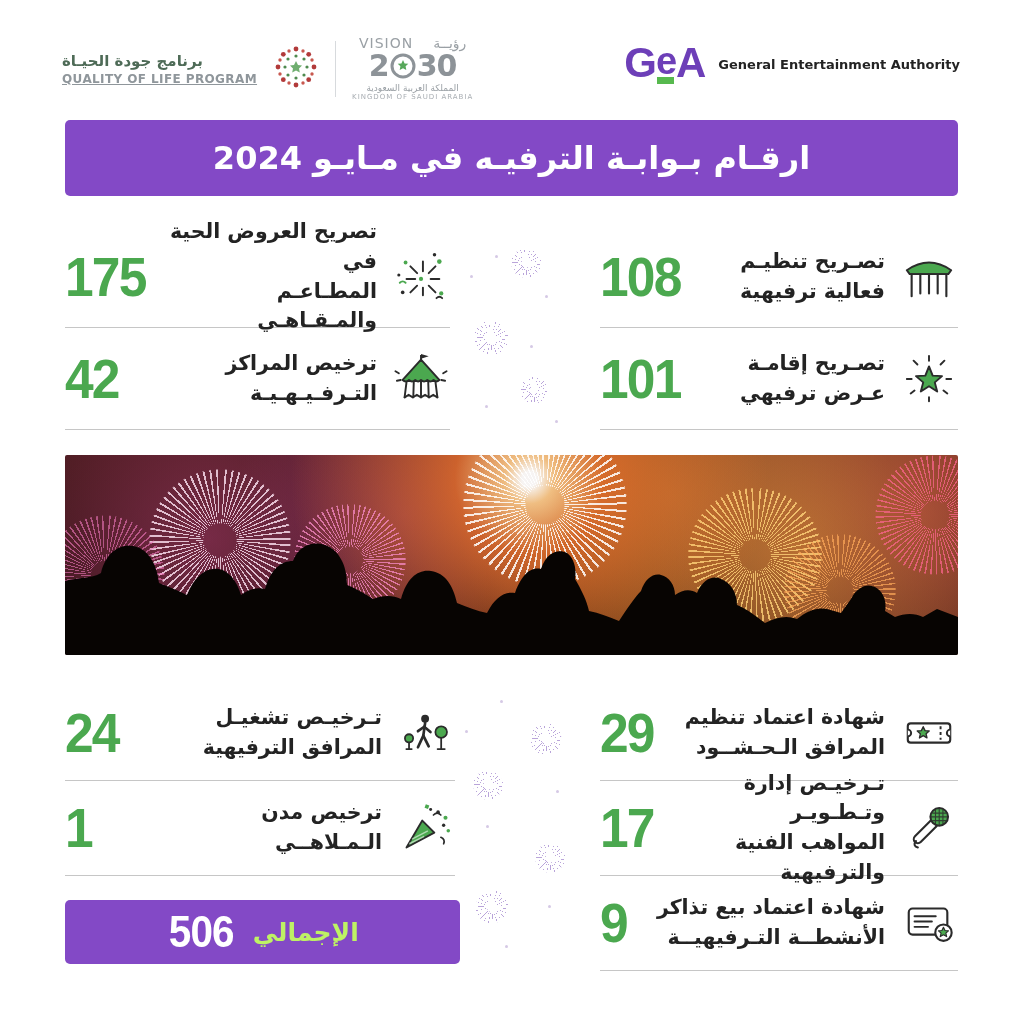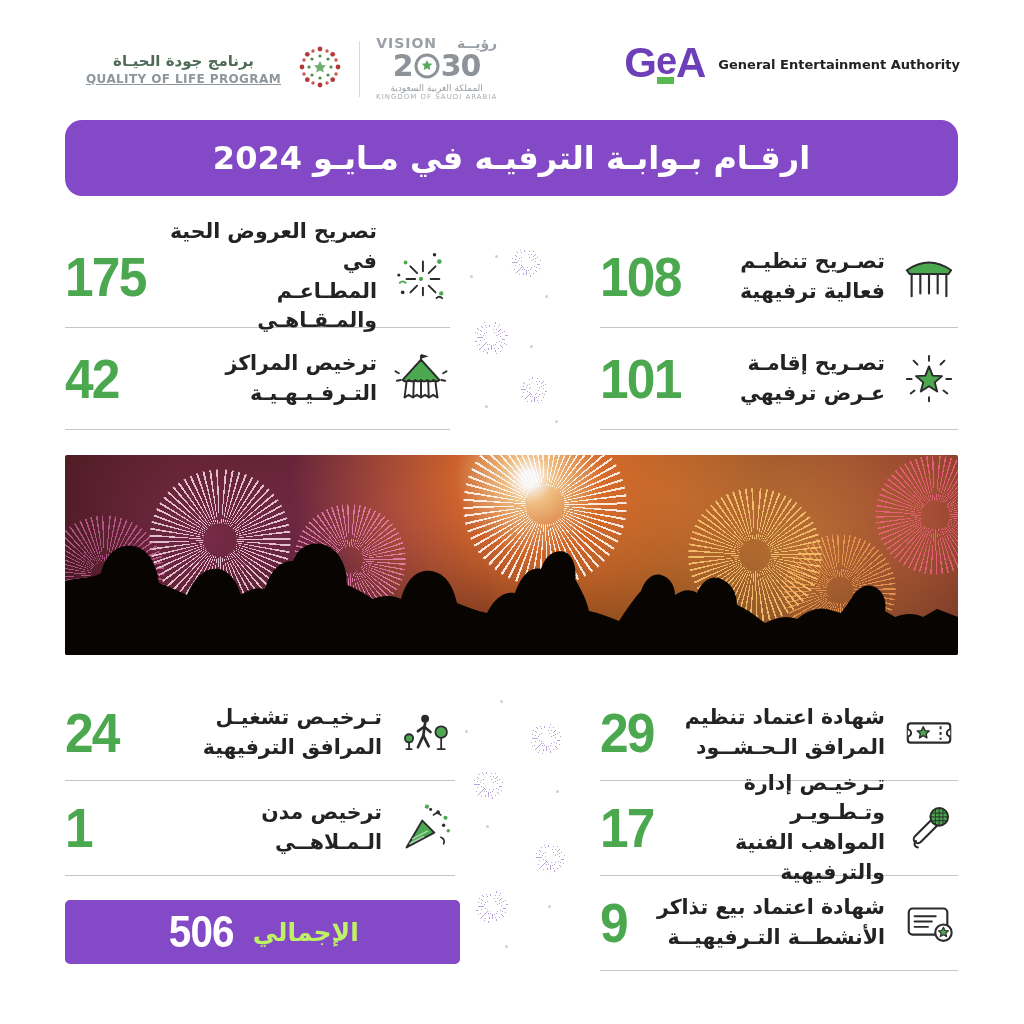--- a/index.html
+++ b/index.html
@@ -1,40 +1,40 @@
 <!DOCTYPE html>
 <html lang="ar"><head>
 <meta charset="utf-8">
 <style>
   html,body{margin:0;padding:0;}
   body{width:1024px;height:1024px;background:#ffffff;overflow:hidden;position:relative;
        font-family:"DejaVu Sans",sans-serif;}
   .abs{position:absolute;}
   
   .hdr-left{left:62px;top:36px;display:flex;align-items:center;gap:16px;}
-  .qol-text{text-align:center;margin-left:24px;}
+  .qol-text{text-align:left;}
   .qol-ar{font-size:15px;font-weight:700;color:#4e6b57;direction:rtl;}
   .qol-en{font-size:12px;font-weight:700;color:#8f969b;letter-spacing:.4px;margin-top:2px;text-decoration:underline;}
   .vline{width:1px;height:56px;background:#d7dadd;}
   .vision{display:flex;flex-direction:column;align-items:center;line-height:1;}
-  .vision-top{font-size:14px;font-weight:700;color:#9aa0a5;display:flex;gap:20px;align-items:center;letter-spacing:1px;}
+  .vision-top{font-size:14px;font-weight:400;color:#9aa0a5;display:flex;gap:20px;align-items:center;letter-spacing:1px;}
   .vision-year{font-size:30px;font-weight:800;color:#8d9398;display:flex;align-items:center;letter-spacing:-1px;margin-top:1px;}
   .vision-o{width:26px;height:26px;border-radius:50%;display:inline-flex;align-items:center;justify-content:center;margin:0 1px;}
   .vision-country-ar{font-size:9px;color:#9aa0a5;margin-top:3px;direction:rtl;}
   .vision-country-en{font-size:7px;color:#a8adb2;letter-spacing:1px;margin-top:1px;}
   .hdr-right{right:64px;top:42px;display:flex;align-items:center;gap:14px;}
   .gea-letters{font-family:"Liberation Sans",sans-serif;font-weight:800;font-size:42px;color:#6d3fb8;
                letter-spacing:-2px;line-height:1;display:flex;align-items:flex-start;}
   .gea-e{position:relative;font-size:38px;margin:0 1px;}
   .gea-e::after{content:"";position:absolute;left:1px;right:1px;bottom:-4px;height:7px;background:#57b94e;}
   .gea-text{text-align:right;}
   .gea-ar{font-size:17px;font-weight:700;color:#232323;direction:rtl;}
   .gea-en{font-size:13px;font-weight:700;color:#232323;margin-top:3px;}
   
-  .banner{left:65px;top:120px;width:893px;height:76px;background:#8349C6;border-radius:17px;
+  .banner{left:65px;top:120px;width:893px;height:76px;background:#8349C6;border-radius:5px;
           display:flex;align-items:center;justify-content:center;}
   .banner-text{color:#fff;font-size:32px;font-weight:700;direction:rtl;letter-spacing:0;}
   
   .col{position:absolute;}
   .col-tl{left:65px;top:226px;width:385px;}
   .col-tr{left:600px;top:226px;width:358px;}
   .col-bl{left:65px;top:686px;width:390px;}
   .col-br{left:600px;top:686px;width:358px;}
   .stat{height:94px;display:flex;align-items:center;border-bottom:1px solid #c6c6c6;}
   .col-tl .stat,.col-tr .stat{height:101px;}

